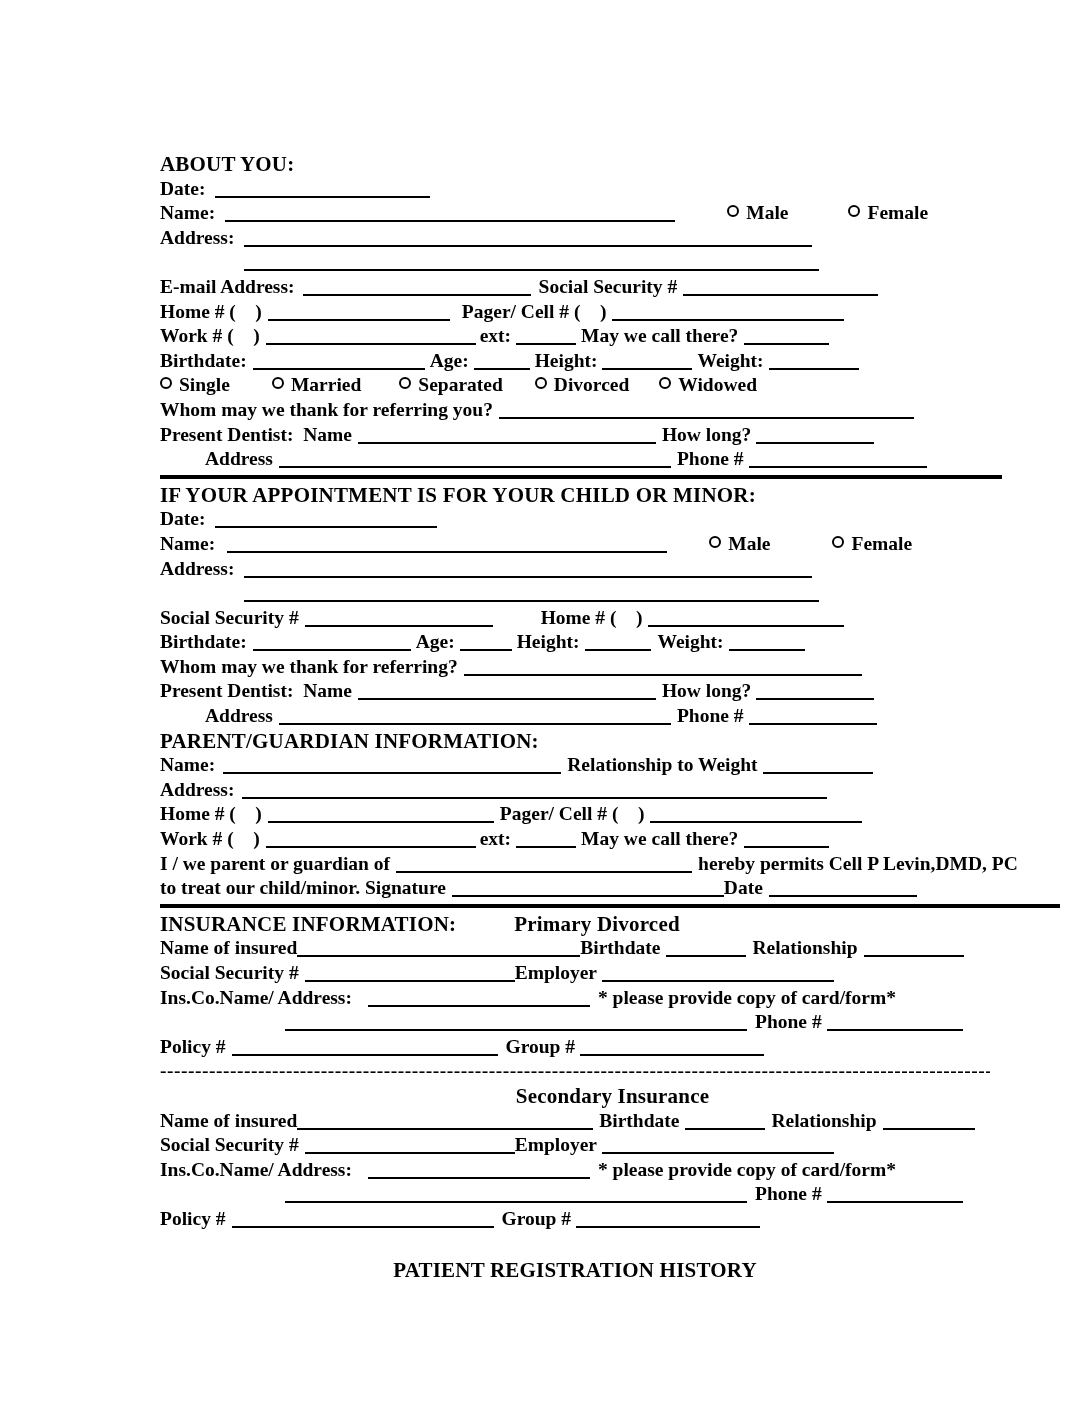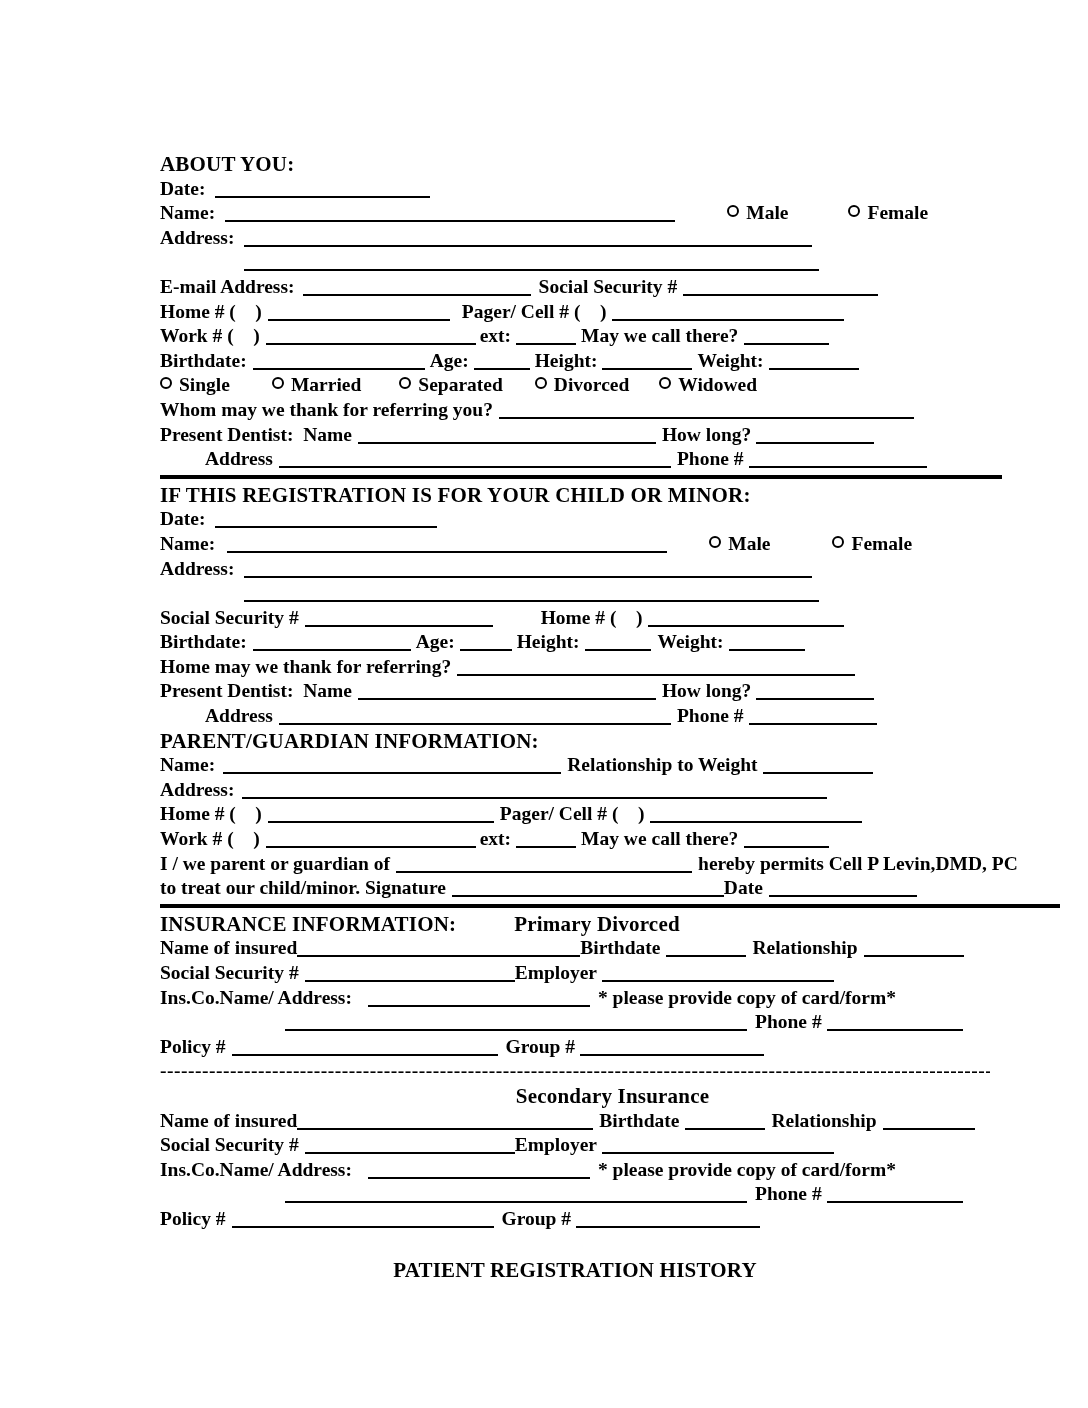--- a/index.html
+++ b/index.html
@@ -67,28 +67,28 @@
       <div class="row" style="padding-left: 84px;"><span class="blank" style="width: 575px;"></span></div>
       <div class="row"><span class="lab">E-mail Address:</span><span class="hgap" style="width: 8px;"></span><span class="blank" style="width: 228px;"></span><span class="hgap" style="width: 8px;"></span><span class="lab">Social Security #</span><span class="hgap" style="width: 6px;"></span><span class="blank" style="width: 195px;"></span></div>
       <div class="row"><span class="lab">Home # (&nbsp;&nbsp;&nbsp;&nbsp;)</span><span class="hgap" style="width: 6px;"></span><span class="blank" style="width: 182px;"></span><span class="hgap" style="width: 12px;"></span><span class="lab">Pager/ Cell # (&nbsp;&nbsp;&nbsp;&nbsp;)</span><span class="hgap" style="width: 6px;"></span><span class="blank" style="width: 232px;"></span></div>
       <div class="row"><span class="lab">Work # (&nbsp;&nbsp;&nbsp;&nbsp;)</span><span class="hgap" style="width: 6px;"></span><span class="blank" style="width: 210px;"></span><span class="hgap" style="width: 4px;"></span><span class="lab">ext:</span><span class="hgap" style="width: 5px;"></span><span class="blank" style="width: 60px;"></span><span class="hgap" style="width: 5px;"></span><span class="lab">May we call there?</span><span class="hgap" style="width: 6px;"></span><span class="blank" style="width: 85px;"></span></div>
       <div class="row"><span class="lab">Birthdate:</span><span class="hgap" style="width: 6px;"></span><span class="blank" style="width: 172px;"></span><span class="hgap" style="width: 5px;"></span><span class="lab">Age:</span><span class="hgap" style="width: 5px;"></span><span class="blank" style="width: 56px;"></span><span class="hgap" style="width: 5px;"></span><span class="lab">Height:</span><span class="hgap" style="width: 5px;"></span><span class="blank" style="width: 90px;"></span><span class="hgap" style="width: 5px;"></span><span class="lab">Weight:</span><span class="hgap" style="width: 5px;"></span><span class="blank" style="width: 90px;"></span></div>
       <div class="row"><span class="radio"><span class="circle"></span><span>Single</span></span><span class="hgap" style="width: 42px;"></span><span class="radio"><span class="circle"></span><span>Married</span></span><span class="hgap" style="width: 38px;"></span><span class="radio"><span class="circle"></span><span>Separated</span></span><span class="hgap" style="width: 32px;"></span><span class="radio"><span class="circle"></span><span>Divorced</span></span><span class="hgap" style="width: 30px;"></span><span class="radio"><span class="circle"></span><span>Widowed</span></span></div>
       <div class="row"><span class="lab">Whom may we thank for referring you?</span><span class="hgap" style="width: 6px;"></span><span class="blank" style="width: 415px;"></span></div>
       <div class="row"><span class="lab">Present Dentist:&nbsp; Name</span><span class="hgap" style="width: 6px;"></span><span class="blank" style="width: 298px;"></span><span class="hgap" style="width: 6px;"></span><span class="lab">How long?</span><span class="hgap" style="width: 5px;"></span><span class="blank" style="width: 118px;"></span></div>
       <div class="row" style="padding-left: 45px;"><span class="lab">Address</span><span class="hgap" style="width: 6px;"></span><span class="blank" style="width: 392px;"></span><span class="hgap" style="width: 6px;"></span><span class="lab">Phone #</span><span class="hgap" style="width: 5px;"></span><span class="blank" style="width: 178px;"></span></div>
       <div class="thick-rule" style="width: 842px;"></div>
-      <div class="row"><span class="head">IF THIS REGISTRATION IS FOR YOUR CHILD OR MINOR:</span></div>
+      <div class="row"><span class="head">IF YOUR APPOINTMENT IS FOR YOUR CHILD OR MINOR:</span></div>
       <div class="row"><span class="lab">Date:</span><span class="hgap" style="width: 10px;"></span><span class="blank" style="width: 222px;"></span></div>
       <div class="row"><span class="lab">Name:</span><span class="hgap" style="width: 12px;"></span><span class="blank" style="width: 440px;"></span><span class="hgap" style="width: 42px;"></span><span class="radio"><span class="circle"></span><span>Male</span></span><span class="hgap" style="width: 62px;"></span><span class="radio"><span class="circle"></span><span>Female</span></span></div>
       <div class="row"><span class="lab">Address:</span><span class="hgap" style="width: 10px;"></span><span class="blank" style="width: 568px;"></span></div>
       <div class="row" style="padding-left: 84px;"><span class="blank" style="width: 575px;"></span></div>
       <div class="row"><span class="lab">Social Security #</span><span class="hgap" style="width: 6px;"></span><span class="blank" style="width: 188px;"></span><span class="hgap" style="width: 48px;"></span><span class="lab">Home # (&nbsp;&nbsp;&nbsp;&nbsp;)</span><span class="hgap" style="width: 6px;"></span><span class="blank" style="width: 196px;"></span></div>
       <div class="row"><span class="lab">Birthdate:</span><span class="hgap" style="width: 6px;"></span><span class="blank" style="width: 158px;"></span><span class="hgap" style="width: 5px;"></span><span class="lab">Age:</span><span class="hgap" style="width: 5px;"></span><span class="blank" style="width: 52px;"></span><span class="hgap" style="width: 5px;"></span><span class="lab">Height:</span><span class="hgap" style="width: 6px;"></span><span class="blank" style="width: 66px;"></span><span class="hgap" style="width: 6px;"></span><span class="lab">Weight:</span><span class="hgap" style="width: 5px;"></span><span class="blank" style="width: 76px;"></span></div>
-      <div class="row"><span class="lab">Home may we thank for referring?</span><span class="hgap" style="width: 6px;"></span><span class="blank" style="width: 398px;"></span></div>
+      <div class="row"><span class="lab">Whom may we thank for referring?</span><span class="hgap" style="width: 6px;"></span><span class="blank" style="width: 398px;"></span></div>
       <div class="row"><span class="lab">Present Dentist:&nbsp; Name</span><span class="hgap" style="width: 6px;"></span><span class="blank" style="width: 298px;"></span><span class="hgap" style="width: 6px;"></span><span class="lab">How long?</span><span class="hgap" style="width: 5px;"></span><span class="blank" style="width: 118px;"></span></div>
       <div class="row" style="padding-left: 45px;"><span class="lab">Address</span><span class="hgap" style="width: 6px;"></span><span class="blank" style="width: 392px;"></span><span class="hgap" style="width: 6px;"></span><span class="lab">Phone #</span><span class="hgap" style="width: 5px;"></span><span class="blank" style="width: 128px;"></span></div>
       <div class="row"><span class="head">PARENT/GUARDIAN INFORMATION:</span></div>
       <div class="row"><span class="lab">Name:</span><span class="hgap" style="width: 8px;"></span><span class="blank" style="width: 338px;"></span><span class="hgap" style="width: 6px;"></span><span class="lab">Relationship to Weight</span><span class="hgap" style="width: 5px;"></span><span class="blank" style="width: 110px;"></span></div>
       <div class="row"><span class="lab">Address:</span><span class="hgap" style="width: 8px;"></span><span class="blank" style="width: 585px;"></span></div>
       <div class="row"><span class="lab">Home # (&nbsp;&nbsp;&nbsp;&nbsp;)</span><span class="hgap" style="width: 6px;"></span><span class="blank" style="width: 226px;"></span><span class="hgap" style="width: 6px;"></span><span class="lab">Pager/ Cell # (&nbsp;&nbsp;&nbsp;&nbsp;)</span><span class="hgap" style="width: 6px;"></span><span class="blank" style="width: 212px;"></span></div>
       <div class="row"><span class="lab">Work # (&nbsp;&nbsp;&nbsp;&nbsp;)</span><span class="hgap" style="width: 6px;"></span><span class="blank" style="width: 210px;"></span><span class="hgap" style="width: 4px;"></span><span class="lab">ext:</span><span class="hgap" style="width: 5px;"></span><span class="blank" style="width: 60px;"></span><span class="hgap" style="width: 5px;"></span><span class="lab">May we call there?</span><span class="hgap" style="width: 6px;"></span><span class="blank" style="width: 85px;"></span></div>
       <div class="row"><span class="lab">I / we parent or guardian of</span><span class="hgap" style="width: 6px;"></span><span class="blank" style="width: 296px;"></span><span class="hgap" style="width: 6px;"></span><span class="lab">hereby permits Cell P Levin,DMD, PC</span></div>
       <div class="row"><span class="lab">to treat our child/minor. Signature</span><span class="hgap" style="width: 6px;"></span><span class="blank" style="width: 272px;"></span><span class="lab">Date</span><span class="hgap" style="width: 6px;"></span><span class="blank" style="width: 148px;"></span></div>
       <div class="thick-rule" style="width: 900px;"></div>

